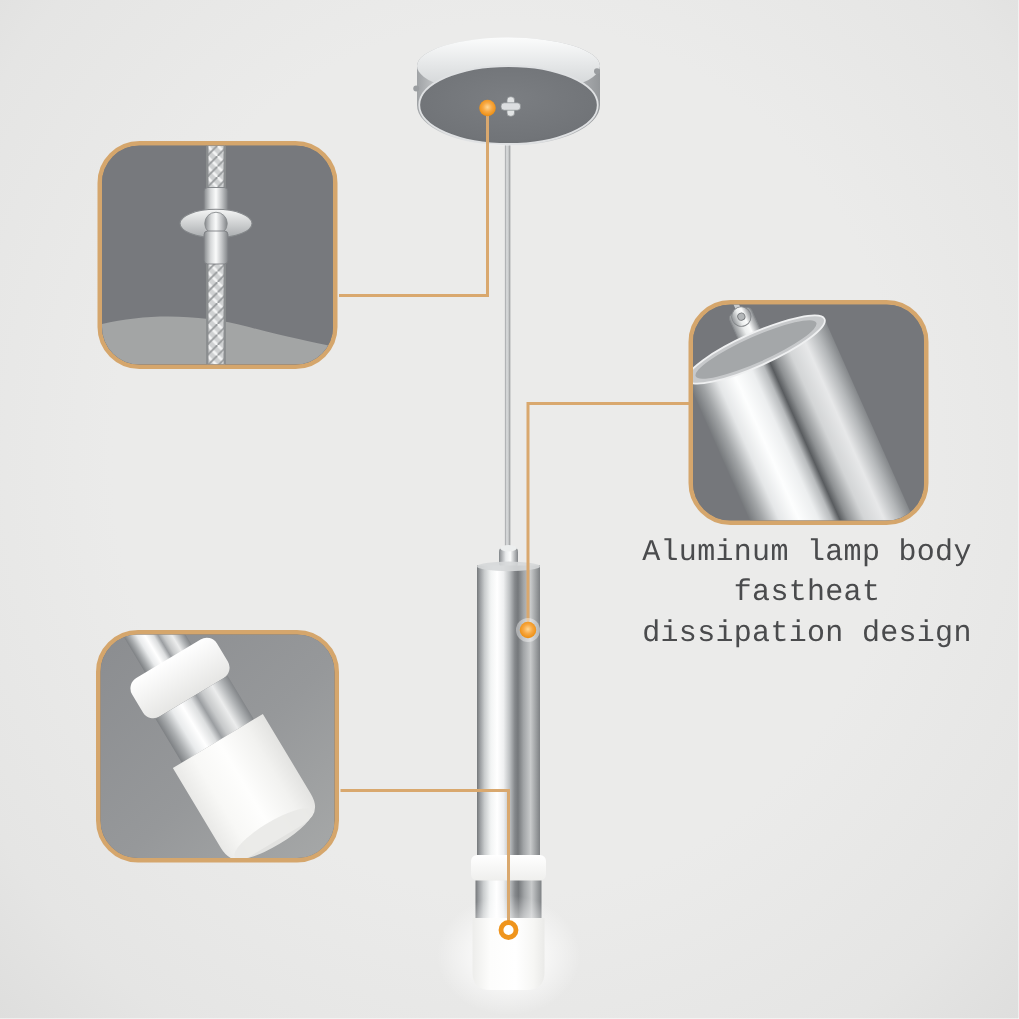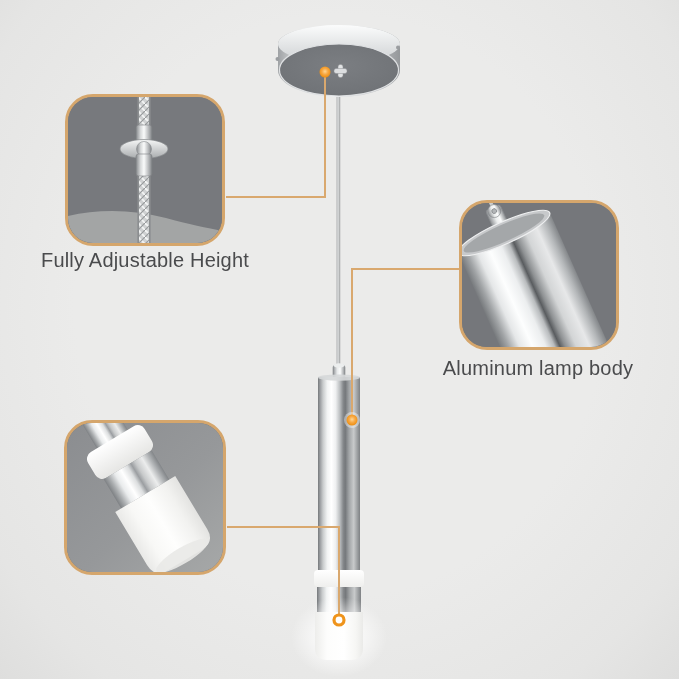--- a/index.html
+++ b/index.html
@@ -18,21 +18,21 @@
   }
   .inset svg{width:100%;height:100%;}
   #inset-height{left:65px;top:94px;width:160px;height:152px;}
   #inset-aluminum{left:459px;top:200px;width:160px;height:150px;}
   #inset-acrylic{left:64px;top:420px;width:162px;height:155px;}
   .caption{
     position:absolute;z-index:2;color:#4a4b4d;font-size:20px;line-height:26px;
     text-align:center;letter-spacing:.2px;
   }
   #caption-height{left:35px;top:247px;width:220px;}
-  #caption-aluminum{left:418px;top:355px;width:240px;line-height:27px;}
+  #caption-aluminum{left:418px;top:355px;width:240px;line-height:27px;font-family:Liberation Mono, monospace;}
   #caption-acrylic{left:35px;top:575px;width:228px;}
 </style>
 </head>
 <body>
 
 <div class="scene">
 
   <svg class="main-art" width="679" height="679" viewBox="0 0 679 679">
     <defs>
       <linearGradient id="gCanopySide" x1="0" y1="0" x2="1" y2="0">
@@ -249,20 +249,20 @@
       <g transform="rotate(-31 53 29)">
         <rect x="35" y="-45" width="36" height="60" fill="url(#c-chrome)"></rect>
         <rect x="20" y="14" width="66" height="30" rx="8" fill="url(#c-band)"></rect>
         <rect x="25" y="44" width="56" height="34" fill="url(#c-chrome)"></rect>
         <path d="M18 78 h70 v62 q0 15 -15 15 h-40 q-15 0 -15 -15 Z" fill="url(#c-acr)"></path>
         <ellipse cx="53" cy="150" rx="30" ry="8" fill="#e9e9e7" opacity="0.9"></ellipse>
       </g>
     </svg>
   </div>
 
-  <div class="caption" id="caption-height">Fully Adjustable Height</div>
 
   <div class="caption" id="caption-aluminum">
     <div>Aluminum lamp body</div>
+    <div>fastheat dissipation design</div>
   </div>
 
 
 </div>
 
 </body></html>

